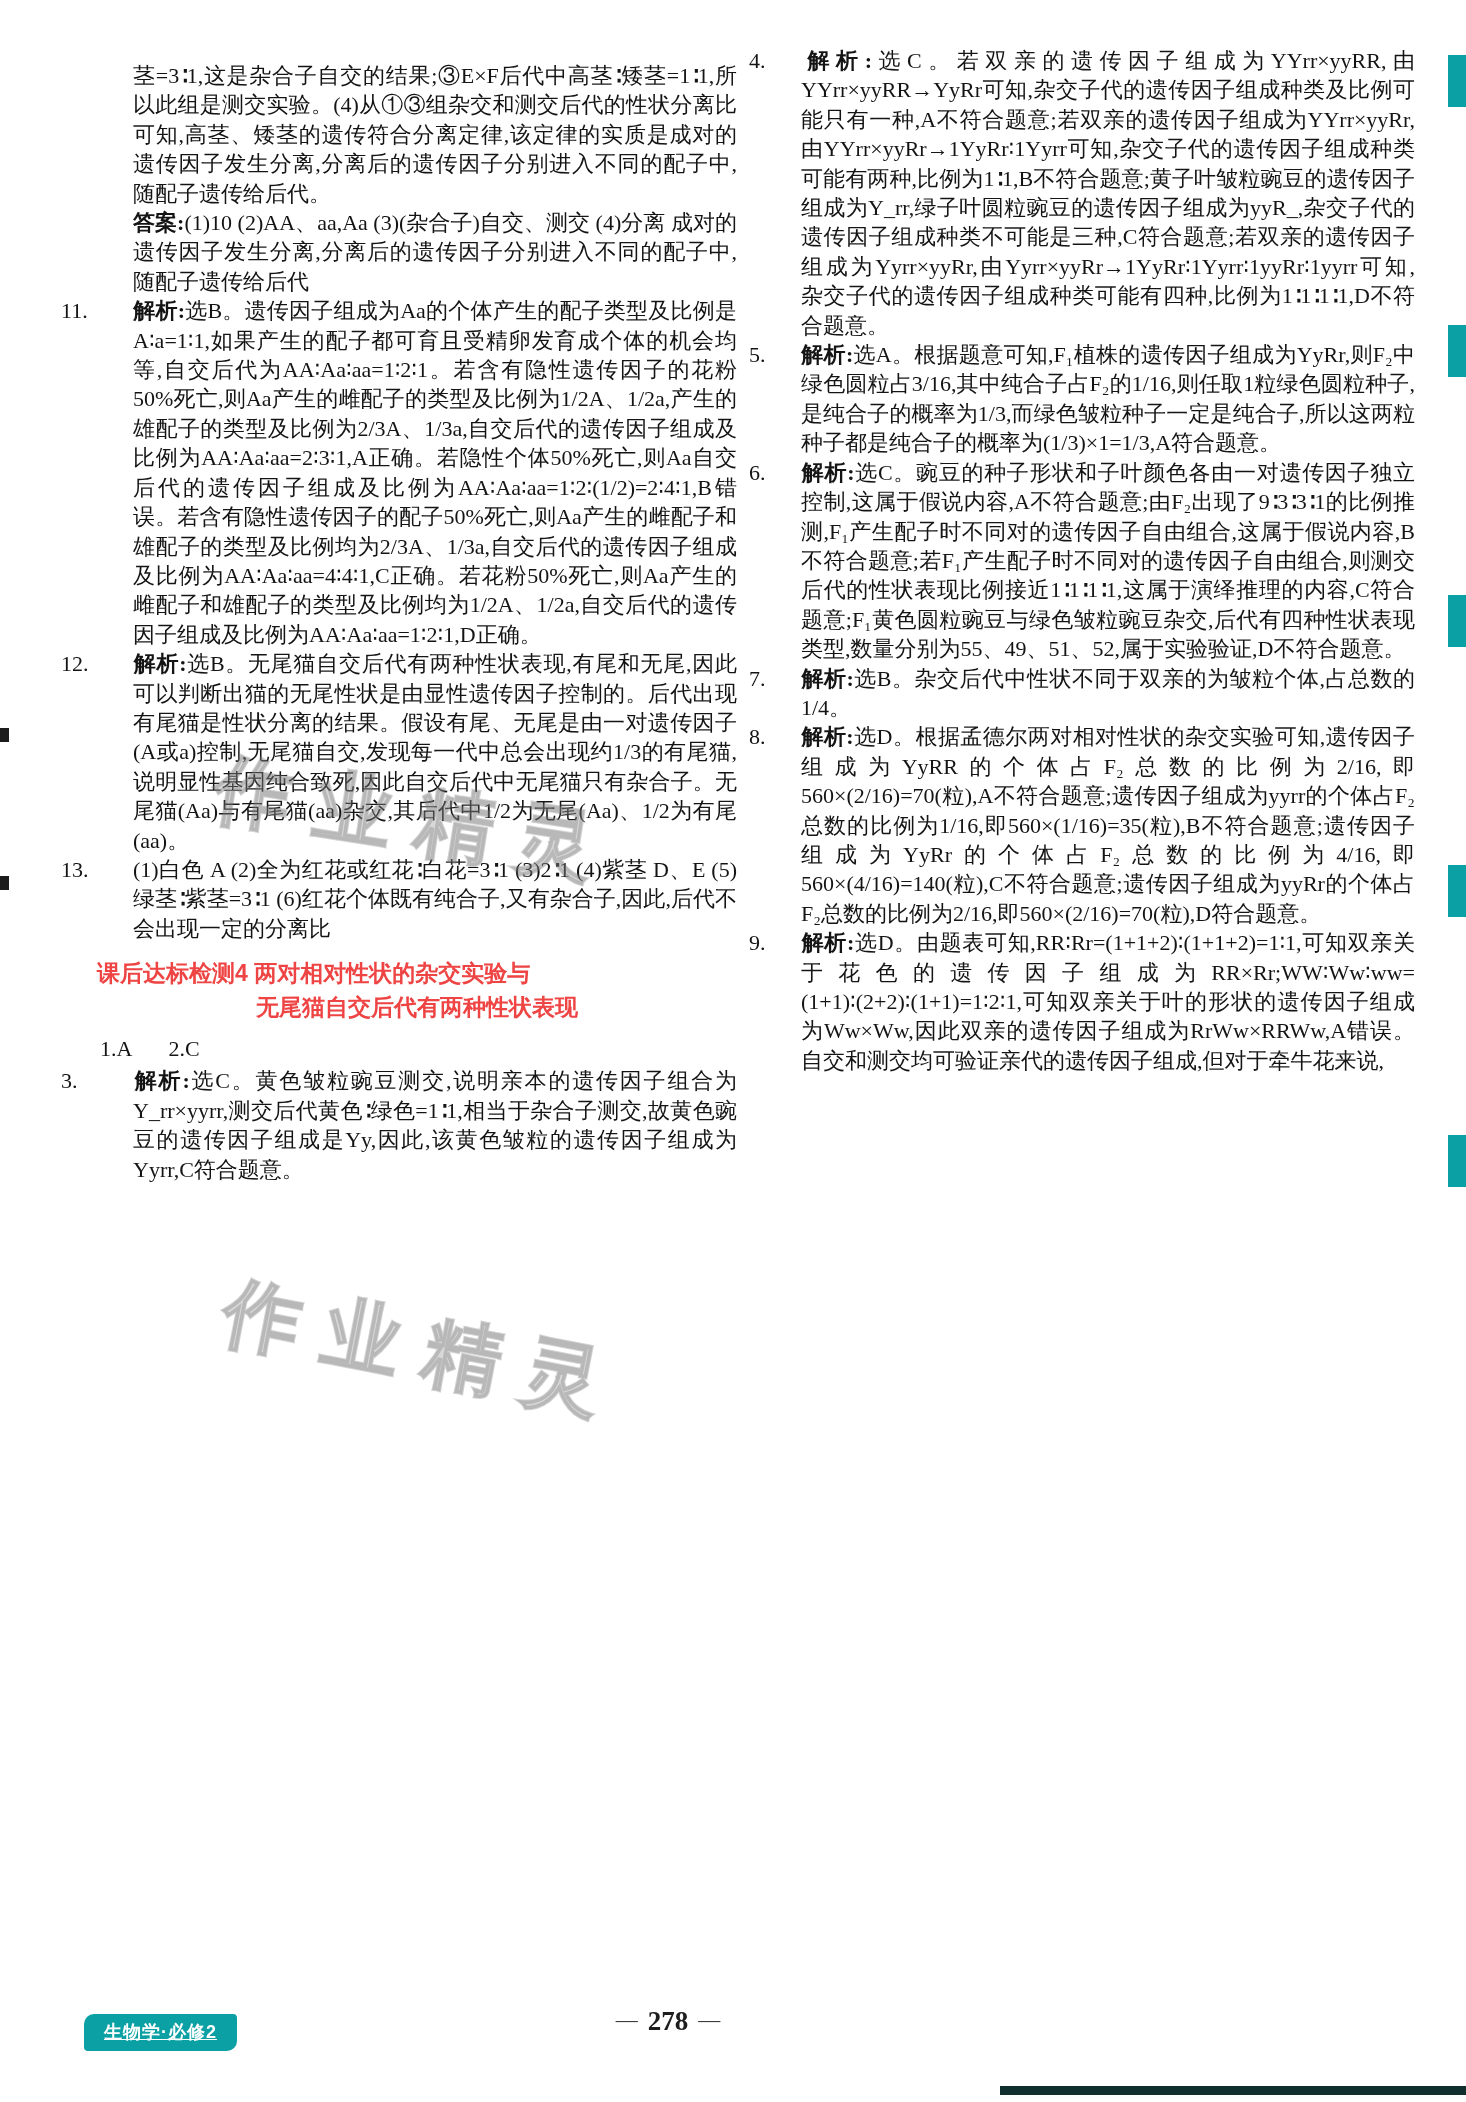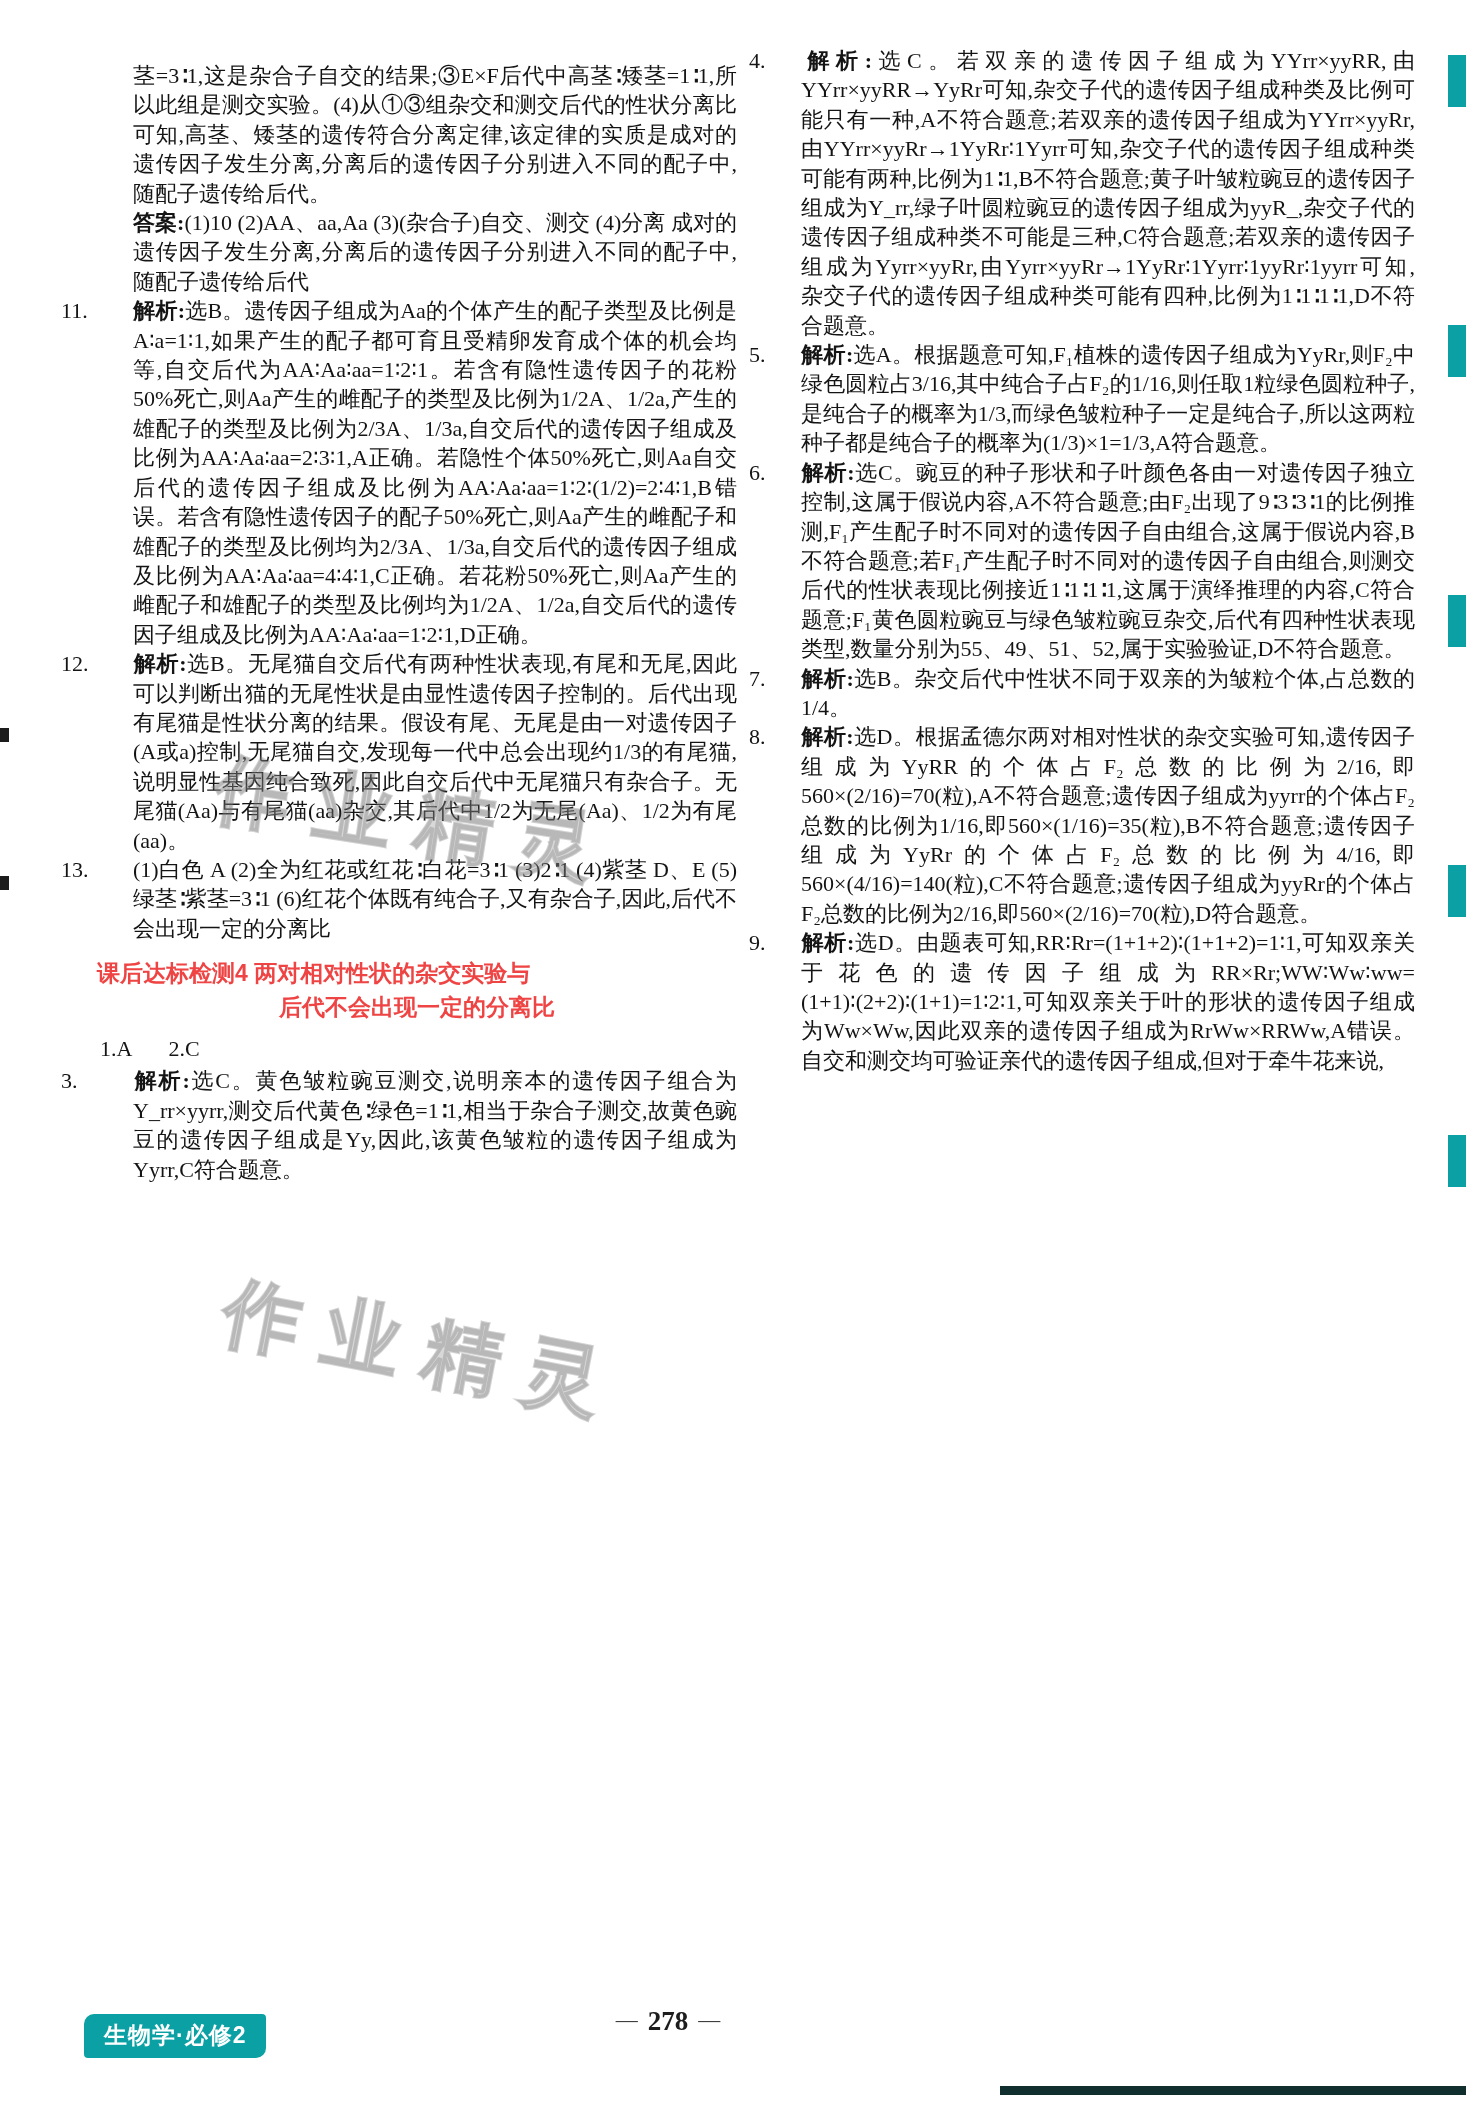--- a/index.html
+++ b/index.html
@@ -34,22 +34,22 @@
     position:absolute; font-family:"Liberation Sans", sans-serif;
     font-weight:700; font-size:78px; letter-spacing:24px; white-space:nowrap;
     color:rgba(135,135,135,0.32); -webkit-text-stroke:2px rgba(110,110,110,0.30);
     pointer-events:none; z-index:5;
   }
   .wm1 { left:212px; top:768px;  transform:rotate(9deg); }
   .wm2 { left:220px; top:1298px; transform:rotate(11deg); }
 
   .badge {
     position:absolute; left:84px; top:2014px; background:#0ba0a4; color:#fff;
-    font-family:"Liberation Sans", sans-serif; font-size:23px; font-weight:700;
-    padding:6px 20px 7px 20px; border-radius:10px 4px 10px 4px; letter-spacing:1px;
+    font-family:"Liberation Sans", sans-serif; font-size:18px; font-weight:700;
+    padding:6px 20px 7px 20px; border-radius:10px 4px 10px 4px; letter-spacing:1px;text-decoration:underline;
   }
   .pageno {
     position:absolute; left:582px; top:2006px; width:172px; text-align:center;
     font-size:27px; font-weight:700; color:#1d1d1d;
   }
   .pageno .dash { font-weight:400; font-size:22px; margin:0 10px; vertical-align:3px; color:#333; }
 
   .tab  { position:absolute; right:0; width:18px; height:52px; background:#0ba0a4; }
   .tab1 { top:55px; }   .tab2 { top:325px; }  .tab3 { top:595px; }
   .tab4 { top:865px; }  .tab5 { top:1135px; }
@@ -63,21 +63,21 @@
 <div class="page">
 
   <div class="col col-left">
     <p class="blk"><span>茎=3∶1,这是杂合子自交的结果;③E×F后代中高茎∶矮茎=1∶1,所以此组是测交实验。(4)从①③组杂交和测交后代的性状分离比可知,高茎、矮茎的遗传符合分离定律,该定律的实质是成对的遗传因子发生分离,分离后的遗传因子分别进入不同的配子中,随配子遗传给后代。</span></p>
     <p class="blk"><b class="lbl">答案:</b><span>(1)10 (2)AA、aa,Aa (3)(杂合子)自交、测交 (4)分离 成对的遗传因子发生分离,分离后的遗传因子分别进入不同的配子中,随配子遗传给后代</span></p>
     <p class="item"><span class="num">11.</span><b class="lbl">解析:</b><span>选B。遗传因子组成为Aa的个体产生的配子类型及比例是A∶a=1∶1,如果产生的配子都可育且受精卵发育成个体的机会均等,自交后代为AA∶Aa∶aa=1∶2∶1。若含有隐性遗传因子的花粉50%死亡,则Aa产生的雌配子的类型及比例为1/2A、1/2a,产生的雄配子的类型及比例为2/3A、1/3a,自交后代的遗传因子组成及比例为AA∶Aa∶aa=2∶3∶1,A正确。若隐性个体50%死亡,则Aa自交后代的遗传因子组成及比例为AA∶Aa∶aa=1∶2∶(1/2)=2∶4∶1,B错误。若含有隐性遗传因子的配子50%死亡,则Aa产生的雌配子和雄配子的类型及比例均为2/3A、1/3a,自交后代的遗传因子组成及比例为AA∶Aa∶aa=4∶4∶1,C正确。若花粉50%死亡,则Aa产生的雌配子和雄配子的类型及比例均为1/2A、1/2a,自交后代的遗传因子组成及比例为AA∶Aa∶aa=1∶2∶1,D正确。</span></p>
     <p class="item"><span class="num">12.</span><b class="lbl">解析:</b><span>选B。无尾猫自交后代有两种性状表现,有尾和无尾,因此可以判断出猫的无尾性状是由显性遗传因子控制的。后代出现有尾猫是性状分离的结果。假设有尾、无尾是由一对遗传因子(A或a)控制,无尾猫自交,发现每一代中总会出现约1/3的有尾猫,说明显性基因纯合致死,因此自交后代中无尾猫只有杂合子。无尾猫(Aa)与有尾猫(aa)杂交,其后代中1/2为无尾(Aa)、1/2为有尾(aa)。</span></p>
     <p class="item"><span class="num">13.</span><span>(1)白色 A (2)全为红花或红花∶白花=3∶1 (3)2∶1 (4)紫茎 D、E (5)绿茎∶紫茎=3∶1 (6)红花个体既有纯合子,又有杂合子,因此,后代不会出现一定的分离比</span></p>
 
     <p class="hdr1">课后达标检测4 两对相对性状的杂交实验与</p>
-    <p class="hdr2">后代不会出现一定的分离比</p>
+    <p class="hdr2">无尾猫自交后代有两种性状表现</p>
 
     <p class="answers"><span>1.A</span><span>2.C</span></p>
 
     <p class="item"><span class="num">3.</span><b class="lbl">解析:</b><span>选C。黄色皱粒豌豆测交,说明亲本的遗传因子组合为Y_rr×yyrr,测交后代黄色∶绿色=1∶1,相当于杂合子测交,故黄色豌豆的遗传因子组成是Yy,因此,该黄色皱粒的遗传因子组成为Yyrr,C符合题意。</span></p>
   </div>
 
   <div class="col col-right">
     <p class="item-r"><span class="num-r">4.</span><b class="lbl">解析:</b><span>选C。若双亲的遗传因子组成为YYrr×yyRR,由YYrr×yyRR→YyRr可知,杂交子代的遗传因子组成种类及比例可能只有一种,A不符合题意;若双亲的遗传因子组成为YYrr×yyRr,由YYrr×yyRr→1YyRr∶1Yyrr可知,杂交子代的遗传因子组成种类可能有两种,比例为1∶1,B不符合题意;黄子叶皱粒豌豆的遗传因子组成为Y_rr,绿子叶圆粒豌豆的遗传因子组成为yyR_,杂交子代的遗传因子组成种类不可能是三种,C符合题意;若双亲的遗传因子组成为Yyrr×yyRr,由Yyrr×yyRr→1YyRr∶1Yyrr∶1yyRr∶1yyrr可知,杂交子代的遗传因子组成种类可能有四种,比例为1∶1∶1∶1,D不符合题意。</span></p>
     <p class="item-r"><span class="num-r">5.</span><b class="lbl">解析:</b><span>选A。根据题意可知,F₁植株的遗传因子组成为YyRr,则F₂中绿色圆粒占3/16,其中纯合子占F₂的1/16,则任取1粒绿色圆粒种子,是纯合子的概率为1/3,而绿色皱粒种子一定是纯合子,所以这两粒种子都是纯合子的概率为(1/3)×1=1/3,A符合题意。</span></p>
     <p class="item-r"><span class="num-r">6.</span><b class="lbl">解析:</b><span>选C。豌豆的种子形状和子叶颜色各由一对遗传因子独立控制,这属于假说内容,A不符合题意;由F₂出现了9∶3∶3∶1的比例推测,F₁产生配子时不同对的遗传因子自由组合,这属于假说内容,B不符合题意;若F₁产生配子时不同对的遗传因子自由组合,则测交后代的性状表现比例接近1∶1∶1∶1,这属于演绎推理的内容,C符合题意;F₁黄色圆粒豌豆与绿色皱粒豌豆杂交,后代有四种性状表现类型,数量分别为55、49、51、52,属于实验验证,D不符合题意。</span></p>

